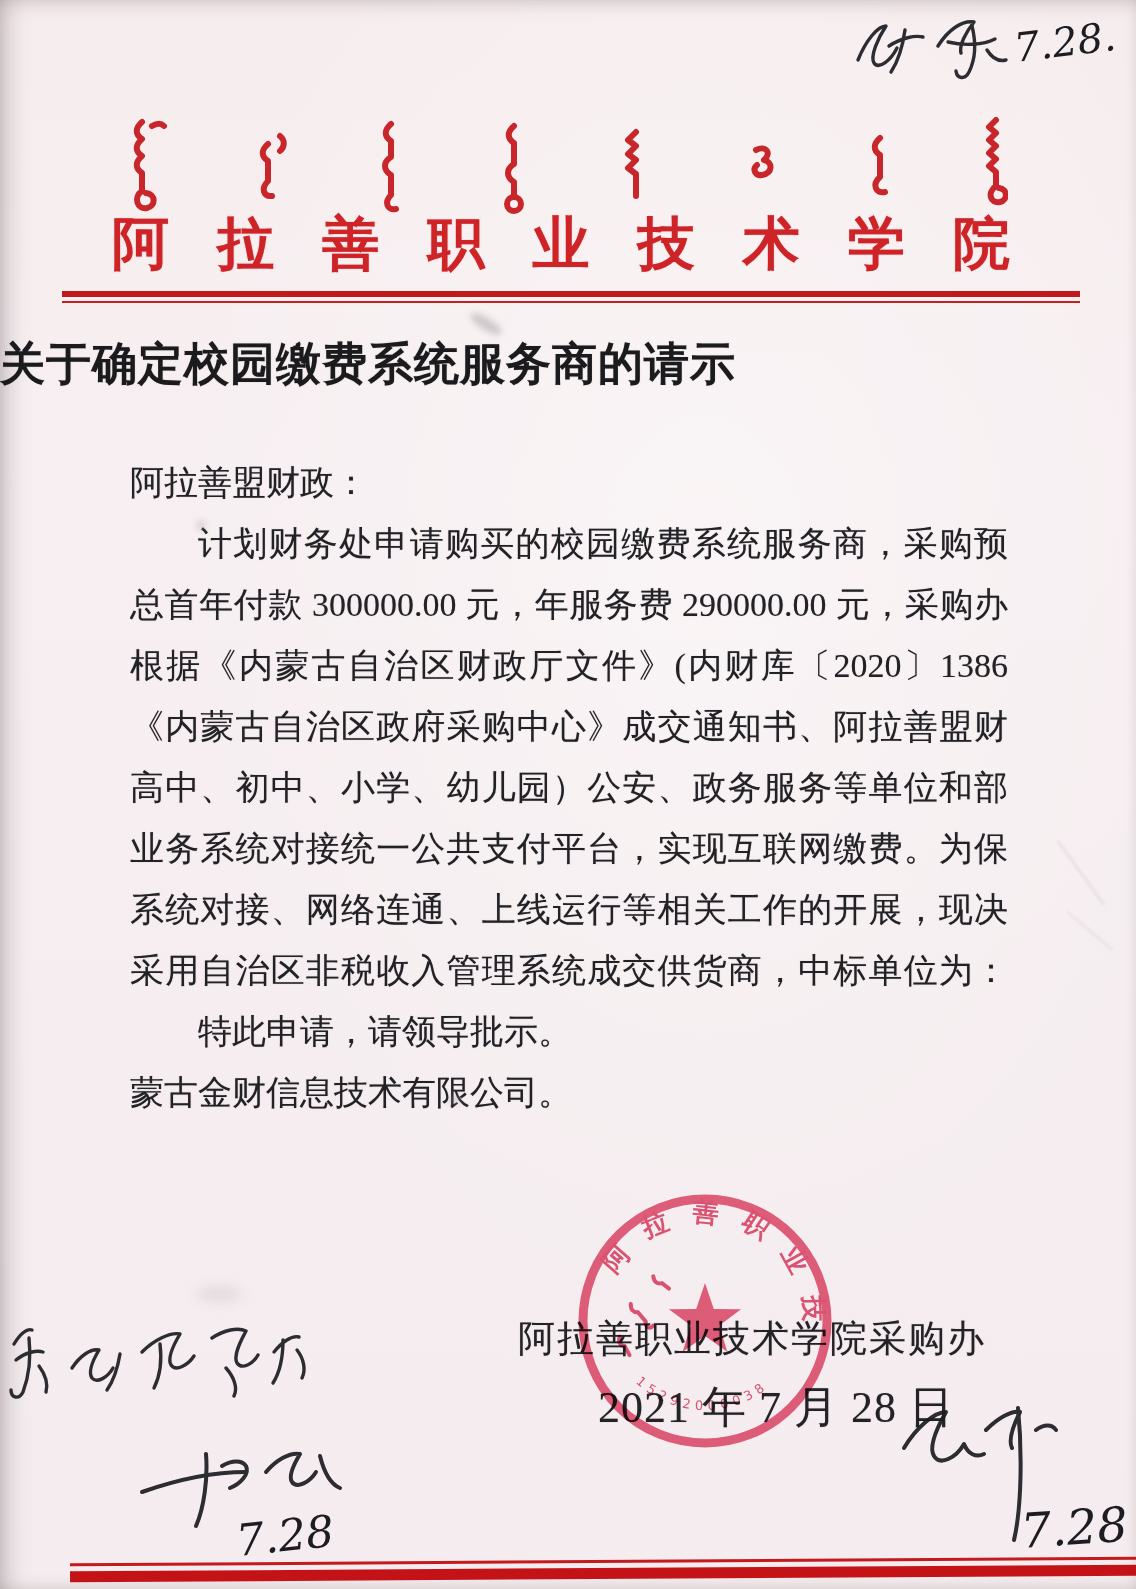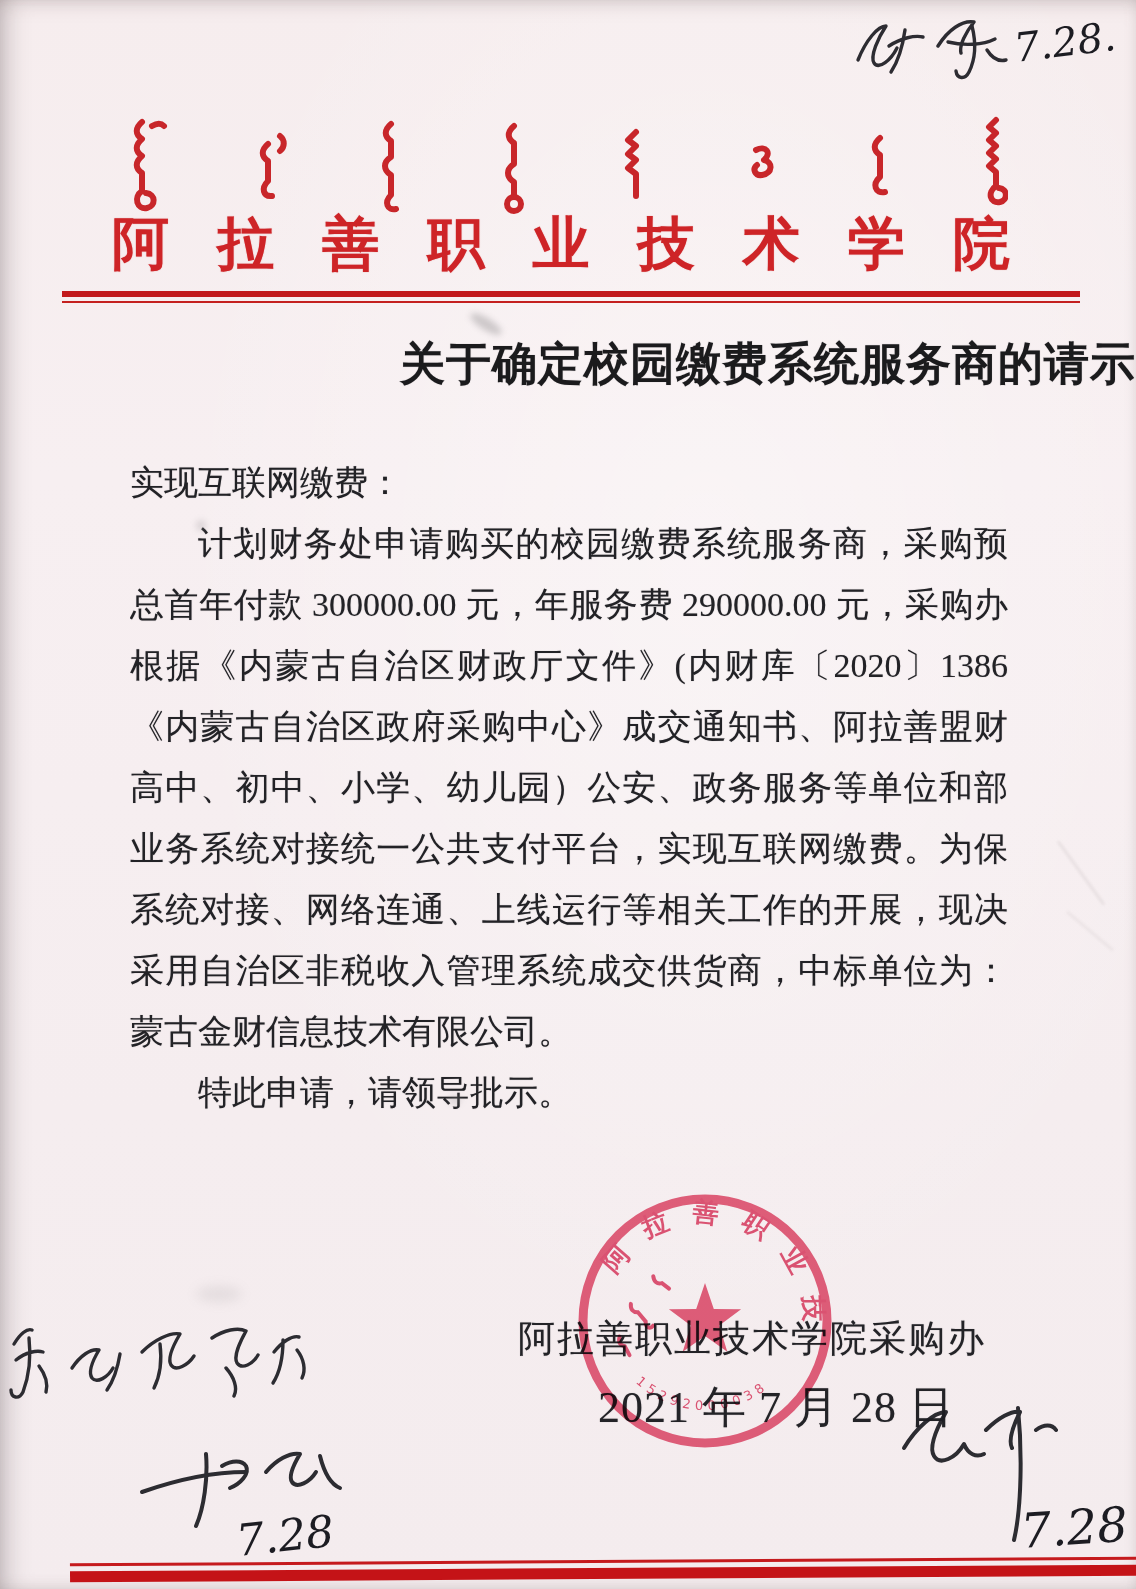--- a/index.html
+++ b/index.html
@@ -22,21 +22,21 @@
     position:absolute;left:112px;top:214px;width:898px;
     display:flex;justify-content:space-between;
     font-size:57px;font-weight:700;color:#ce2427;line-height:60px;
     text-shadow:0 0 1px rgba(200,30,35,.5);
   }
   .rule-top{position:absolute;left:62px;top:291px;width:1018px;}
   .rule-top .thick{height:6px;background:#c2191c;}
   .rule-top .thin{height:2px;background:#c4201f;margin-top:4px;}
   .doc-title{
     position:absolute;left:0;top:334px;width:1136px;margin:0;
-    text-align:right;font-size:45px;font-weight:700;color:#1b1b1d;
+    text-align:left;font-size:45px;font-weight:700;color:#1b1b1d;
     letter-spacing:1px;
   }
   
   .body-block{
     position:absolute;left:130px;top:452px;width:878px;
     font-size:34px;color:#222226;
   }
   .bline{height:61px;line-height:61px;white-space:nowrap;}
   .bline.j{text-align:justify;text-align-last:justify;white-space:normal;overflow:hidden;}
   .bline.ind{text-indent:2em;}
@@ -95,31 +95,31 @@
     </div>
 
   <div class="rule-top">
     <div class="thick"></div>
     <div class="thin"></div>
   </div>
 
   <h1 class="doc-title doc-text">关于确定校园缴费系统服务商的请示</h1>
 
   <div class="body-block doc-text">
-    <div class="bline">实现互联网缴费：</div>
+    <div class="bline">阿拉善盟财政：</div>
     <div class="bline j ind">计划财务处申请购买的校园缴费系统服务商，采购预算</div>
     <div class="bline j">总首年付款 300000.00 元，年服务费 290000.00 元，采购办</div>
     <div class="bline j">根据《内蒙古自治区财政厅文件》(内财库〔2020〕1386 号)、</div>
     <div class="bline j">《内蒙古自治区政府采购中心》成交通知书、阿拉善盟财政</div>
     <div class="bline j">高中、初中、小学、幼儿园）公安、政务服务等单位和部门</div>
     <div class="bline j">业务系统对接统一公共支付平台，实现互联网缴费。为保证</div>
     <div class="bline j">系统对接、网络连通、上线运行等相关工作的开展，现决定</div>
     <div class="bline j">采用自治区非税收入管理系统成交供货商，中标单位为：内</div>
+    <div class="bline ind">特此申请，请领导批示。</div>
     <div class="bline">蒙古金财信息技术有限公司。</div>
-    <div class="bline ind">特此申请，请领导批示。</div>
   </div>
 
   <div class="sig-office doc-text">阿拉善职业技术学院采购办</div>
   <div class="sig-date doc-text">2021 年 7 月 28 日</div>
 
   <svg class="seal" width="270" height="270" viewBox="0 0 270 270">
     <circle cx="135" cy="135" r="122" fill="none" stroke="#e45272" stroke-width="9"></circle>
     <polygon fill="#e45272" points="135,97 143.8,122.9 171.1,123.3 149.3,139.6 157.3,165.7 135,150 112.7,165.7 120.7,139.6 98.9,123.3 126.2,122.9"></polygon>
     <defs>
       <path id="ringArc" d="M 43,175 A 100,100 0 1 1 227,175" fill="none"></path>

